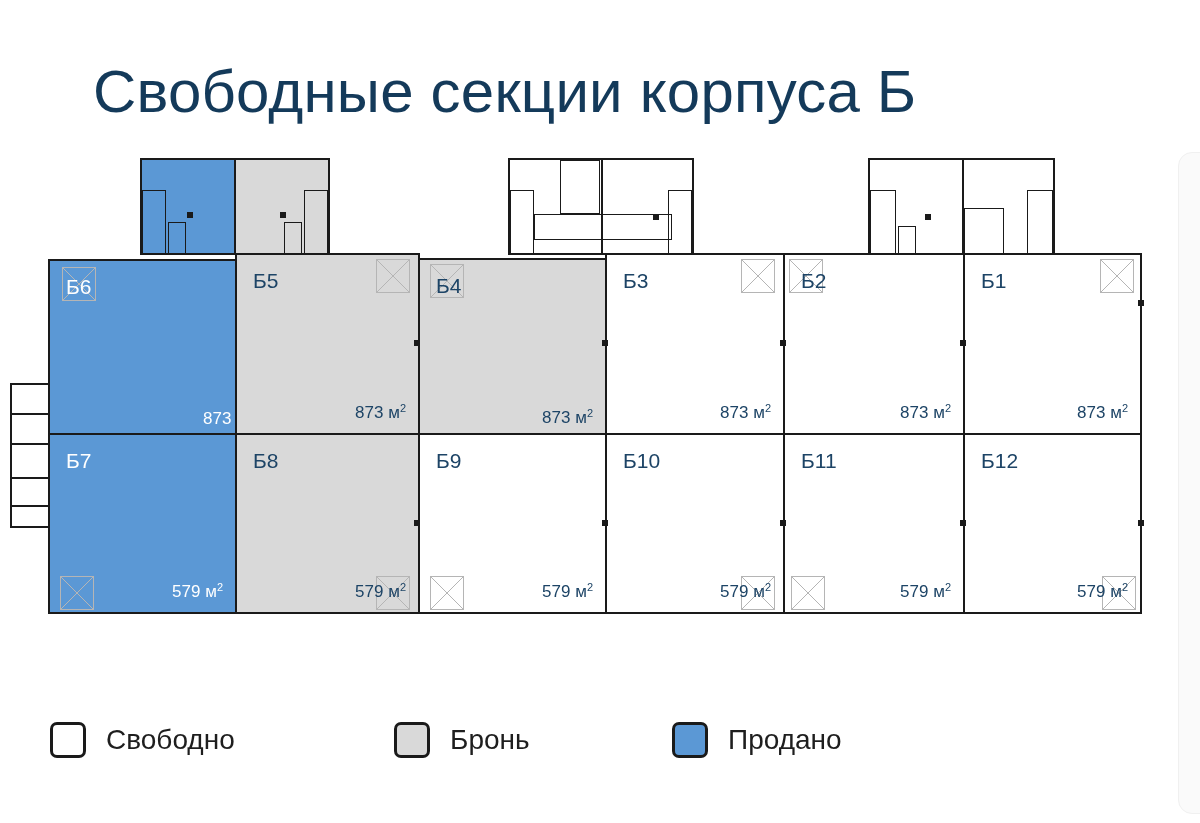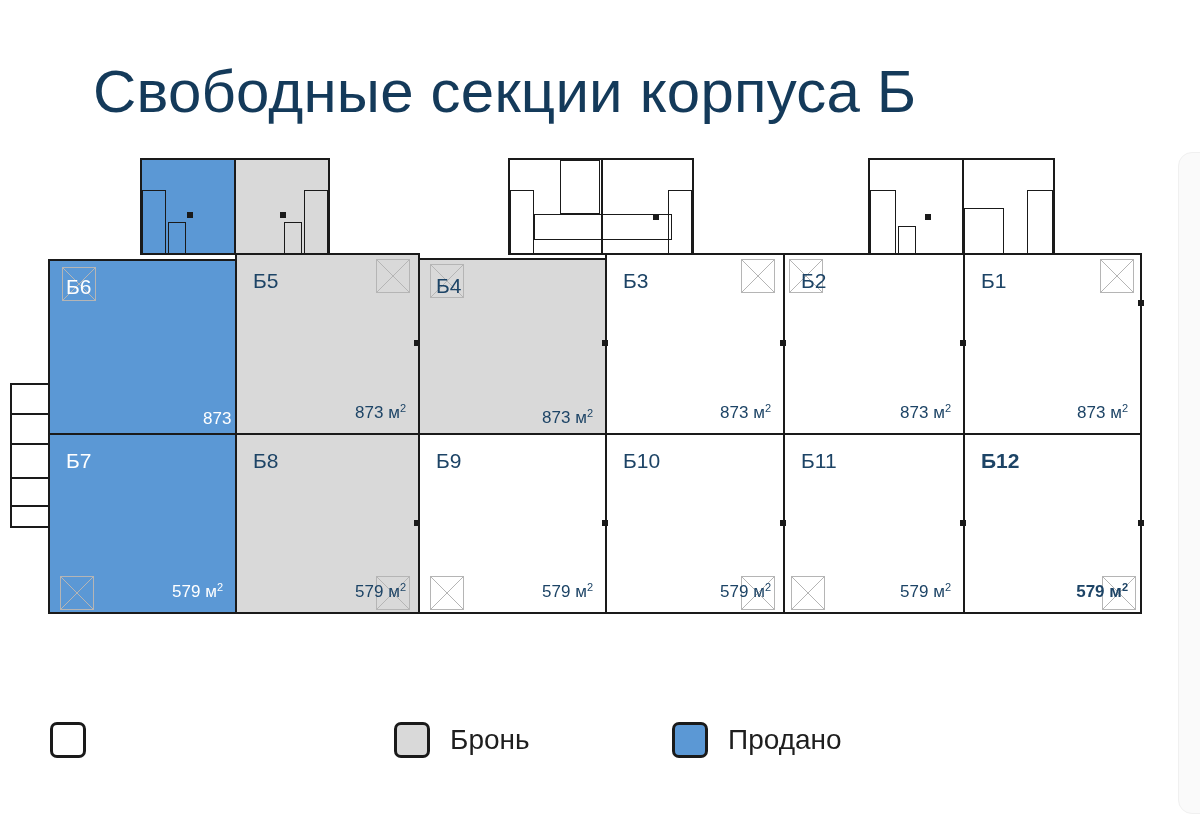--- a/index.html
+++ b/index.html
@@ -153,41 +153,42 @@
   <div class="section free" style="left:605px; top:433px; width:180px; height:181px;text-align:right;">
     <div class="shaft" style="right:8px; bottom:2px;"></div>
     <span class="sec-label">Б10</span>
     <span class="sec-area"><span>579</span> <span>м</span><sup>2</sup></span>
   </div>
   <div class="section free" style="left:783px; top:433px; width:182px; height:181px;">
     <div class="shaft" style="left:6px; bottom:2px;"></div>
     <span class="sec-label">Б11</span>
     <span class="sec-area"><span>579</span> <span>м</span><sup>2</sup></span>
   </div>
-  <div class="section free" style="left:963px; top:433px; width:179px; height:181px;font-weight:bold;">
+  <div class="section free" style="left:963px; top:433px; width:179px; height:181px;">
     <div class="shaft" style="right:4px; bottom:2px;"></div>
     <span class="sec-label">Б12</span>
     <span class="sec-area"><span>579</span> <span>м</span><sup>2</sup></span>
   </div>
 
   <div class="col" style="left:414px; top:340px;"></div>
   <div class="col" style="left:602px; top:340px;"></div>
   <div class="col" style="left:780px; top:340px;"></div>
   <div class="col" style="left:960px; top:340px;"></div>
   <div class="col" style="left:1138px; top:300px;"></div>
   <div class="col" style="left:414px; top:520px;"></div>
   <div class="col" style="left:602px; top:520px;"></div>
   <div class="col" style="left:780px; top:520px;"></div>
   <div class="col" style="left:960px; top:520px;"></div>
   <div class="col" style="left:1138px; top:520px;"></div>
 </div>
 
 <div class="legend">
   <div class="legend-item" style="left:0;">
     <div class="swatch" style="background:#ffffff;"></div>
+    <span class="legend-label">Свободно</span>
   </div>
   <div class="legend-item" style="left:344px;">
     <div class="swatch" style="background:#d9d9d9;"></div>
     <span class="legend-label">Бронь</span>
   </div>
   <div class="legend-item" style="left:622px;">
     <div class="swatch" style="background:#5b98d5;"></div>
     <span class="legend-label">Продано</span>
   </div>
 </div>

